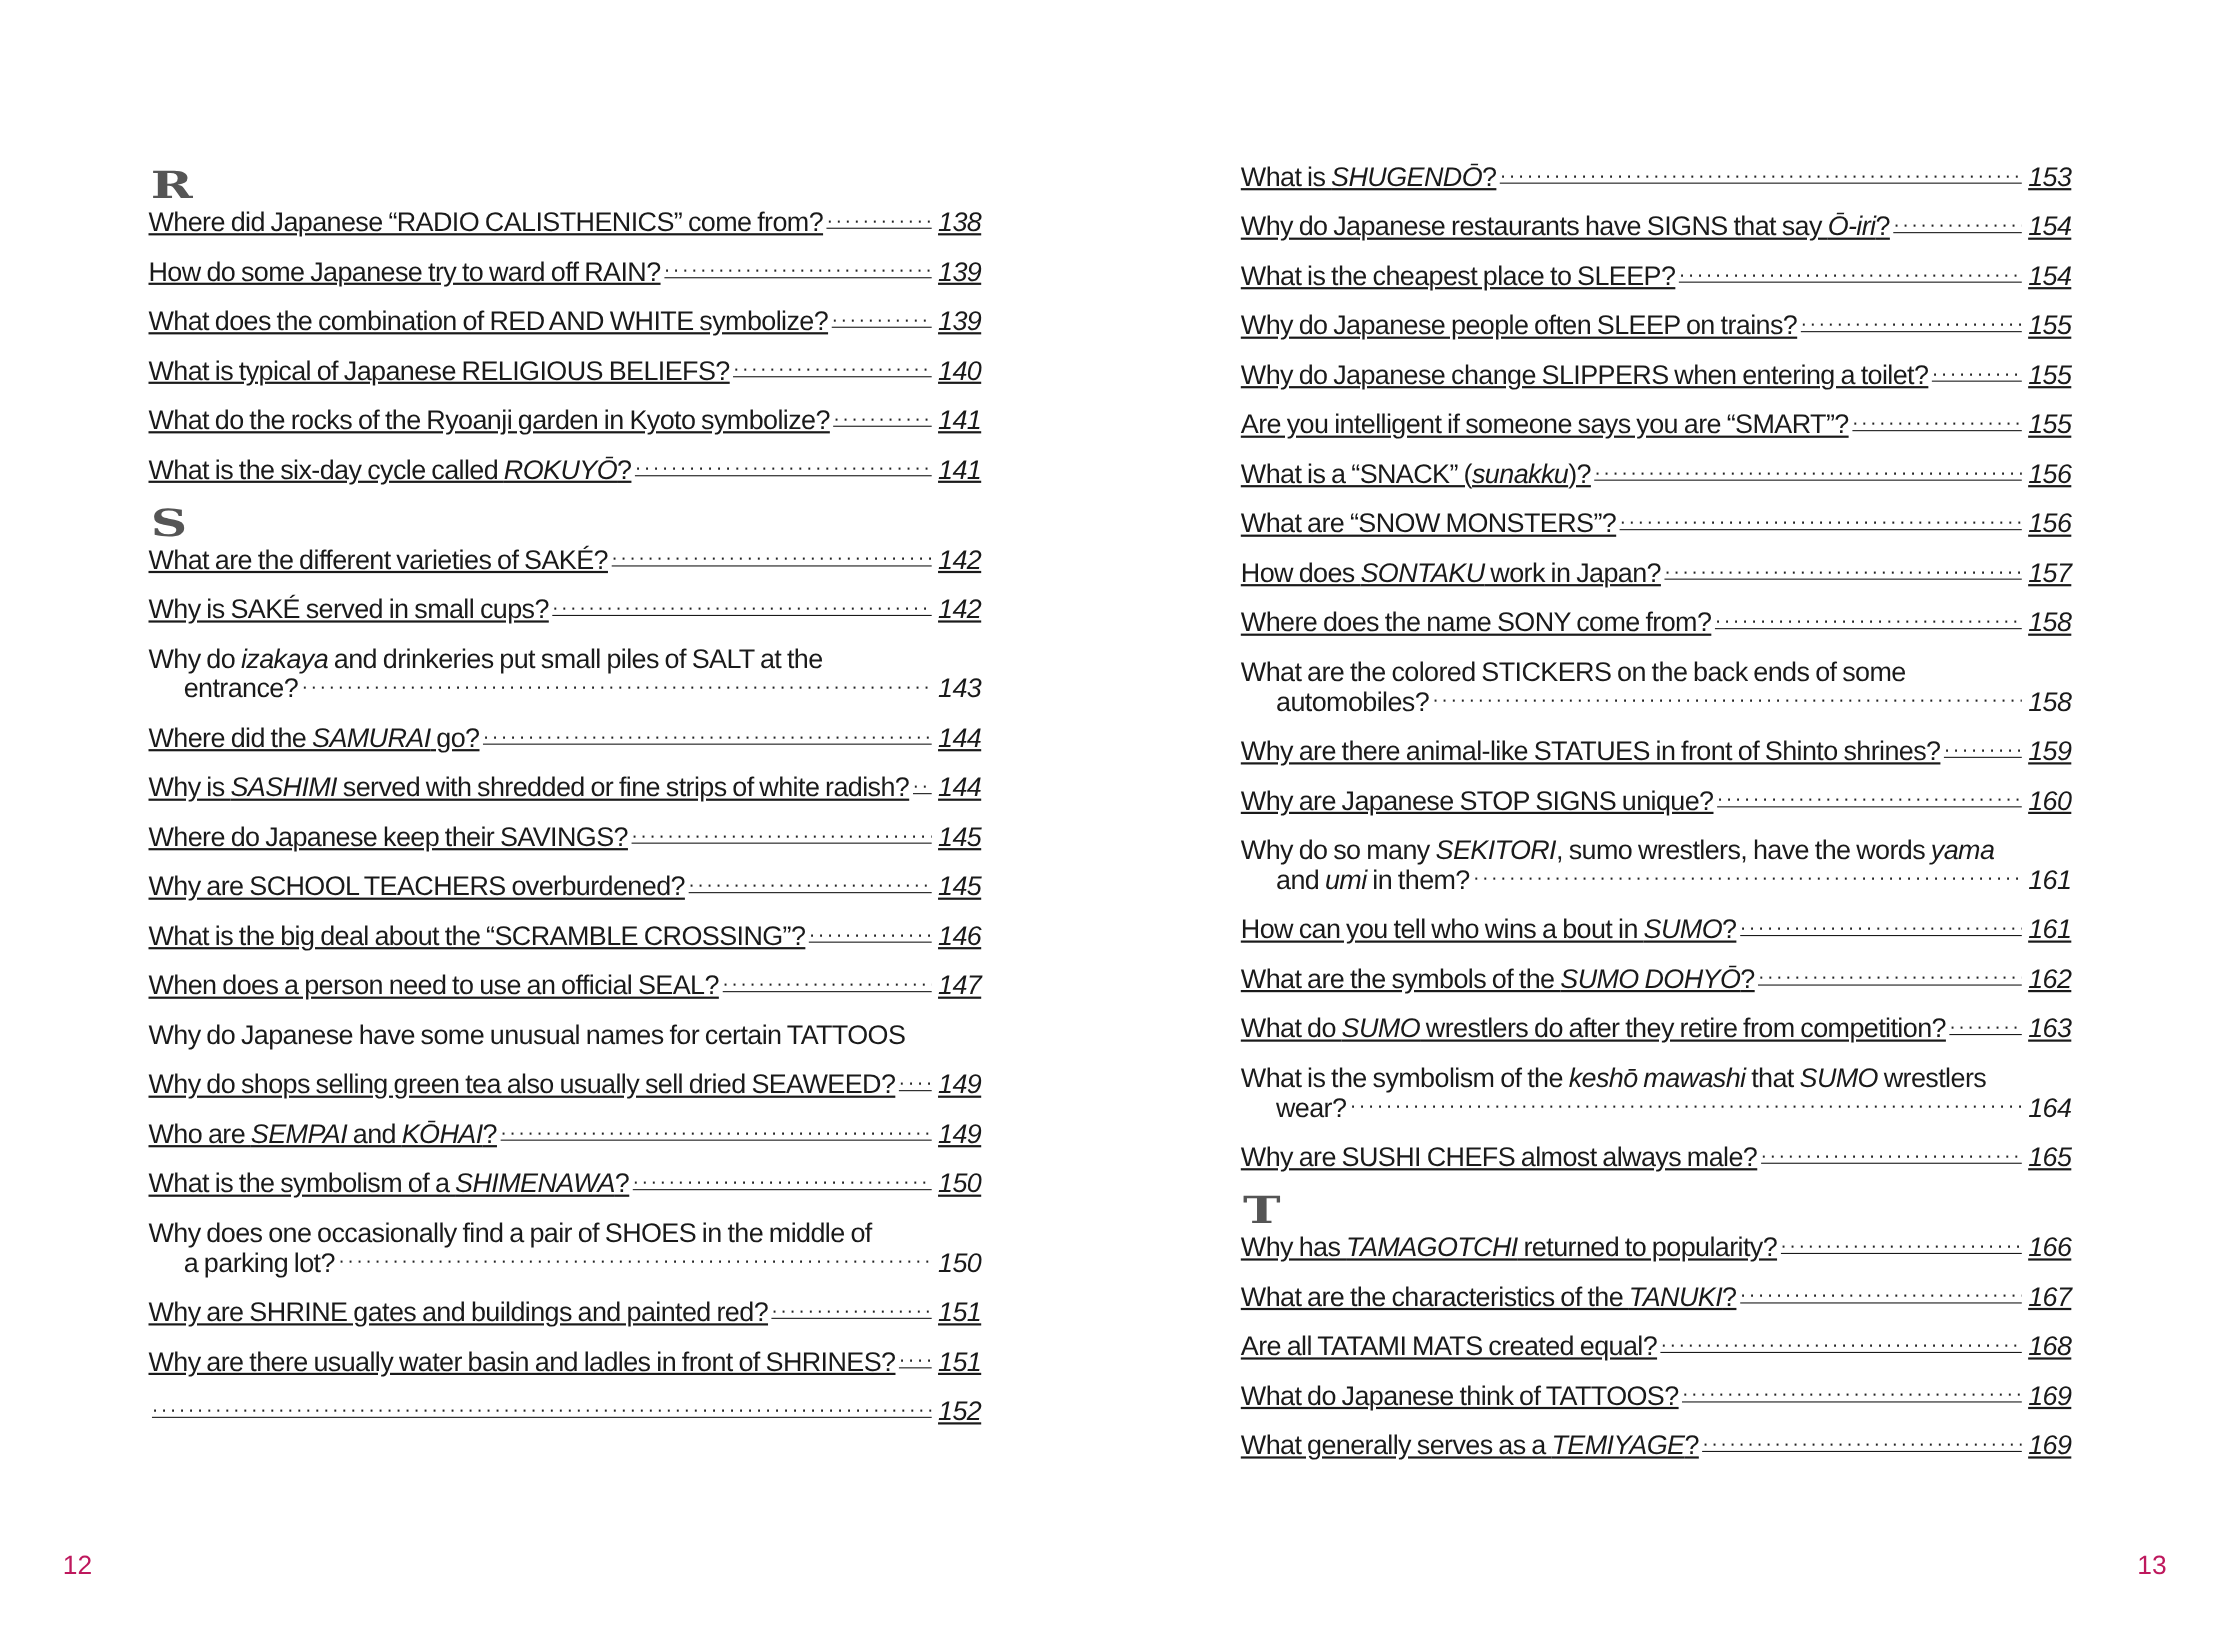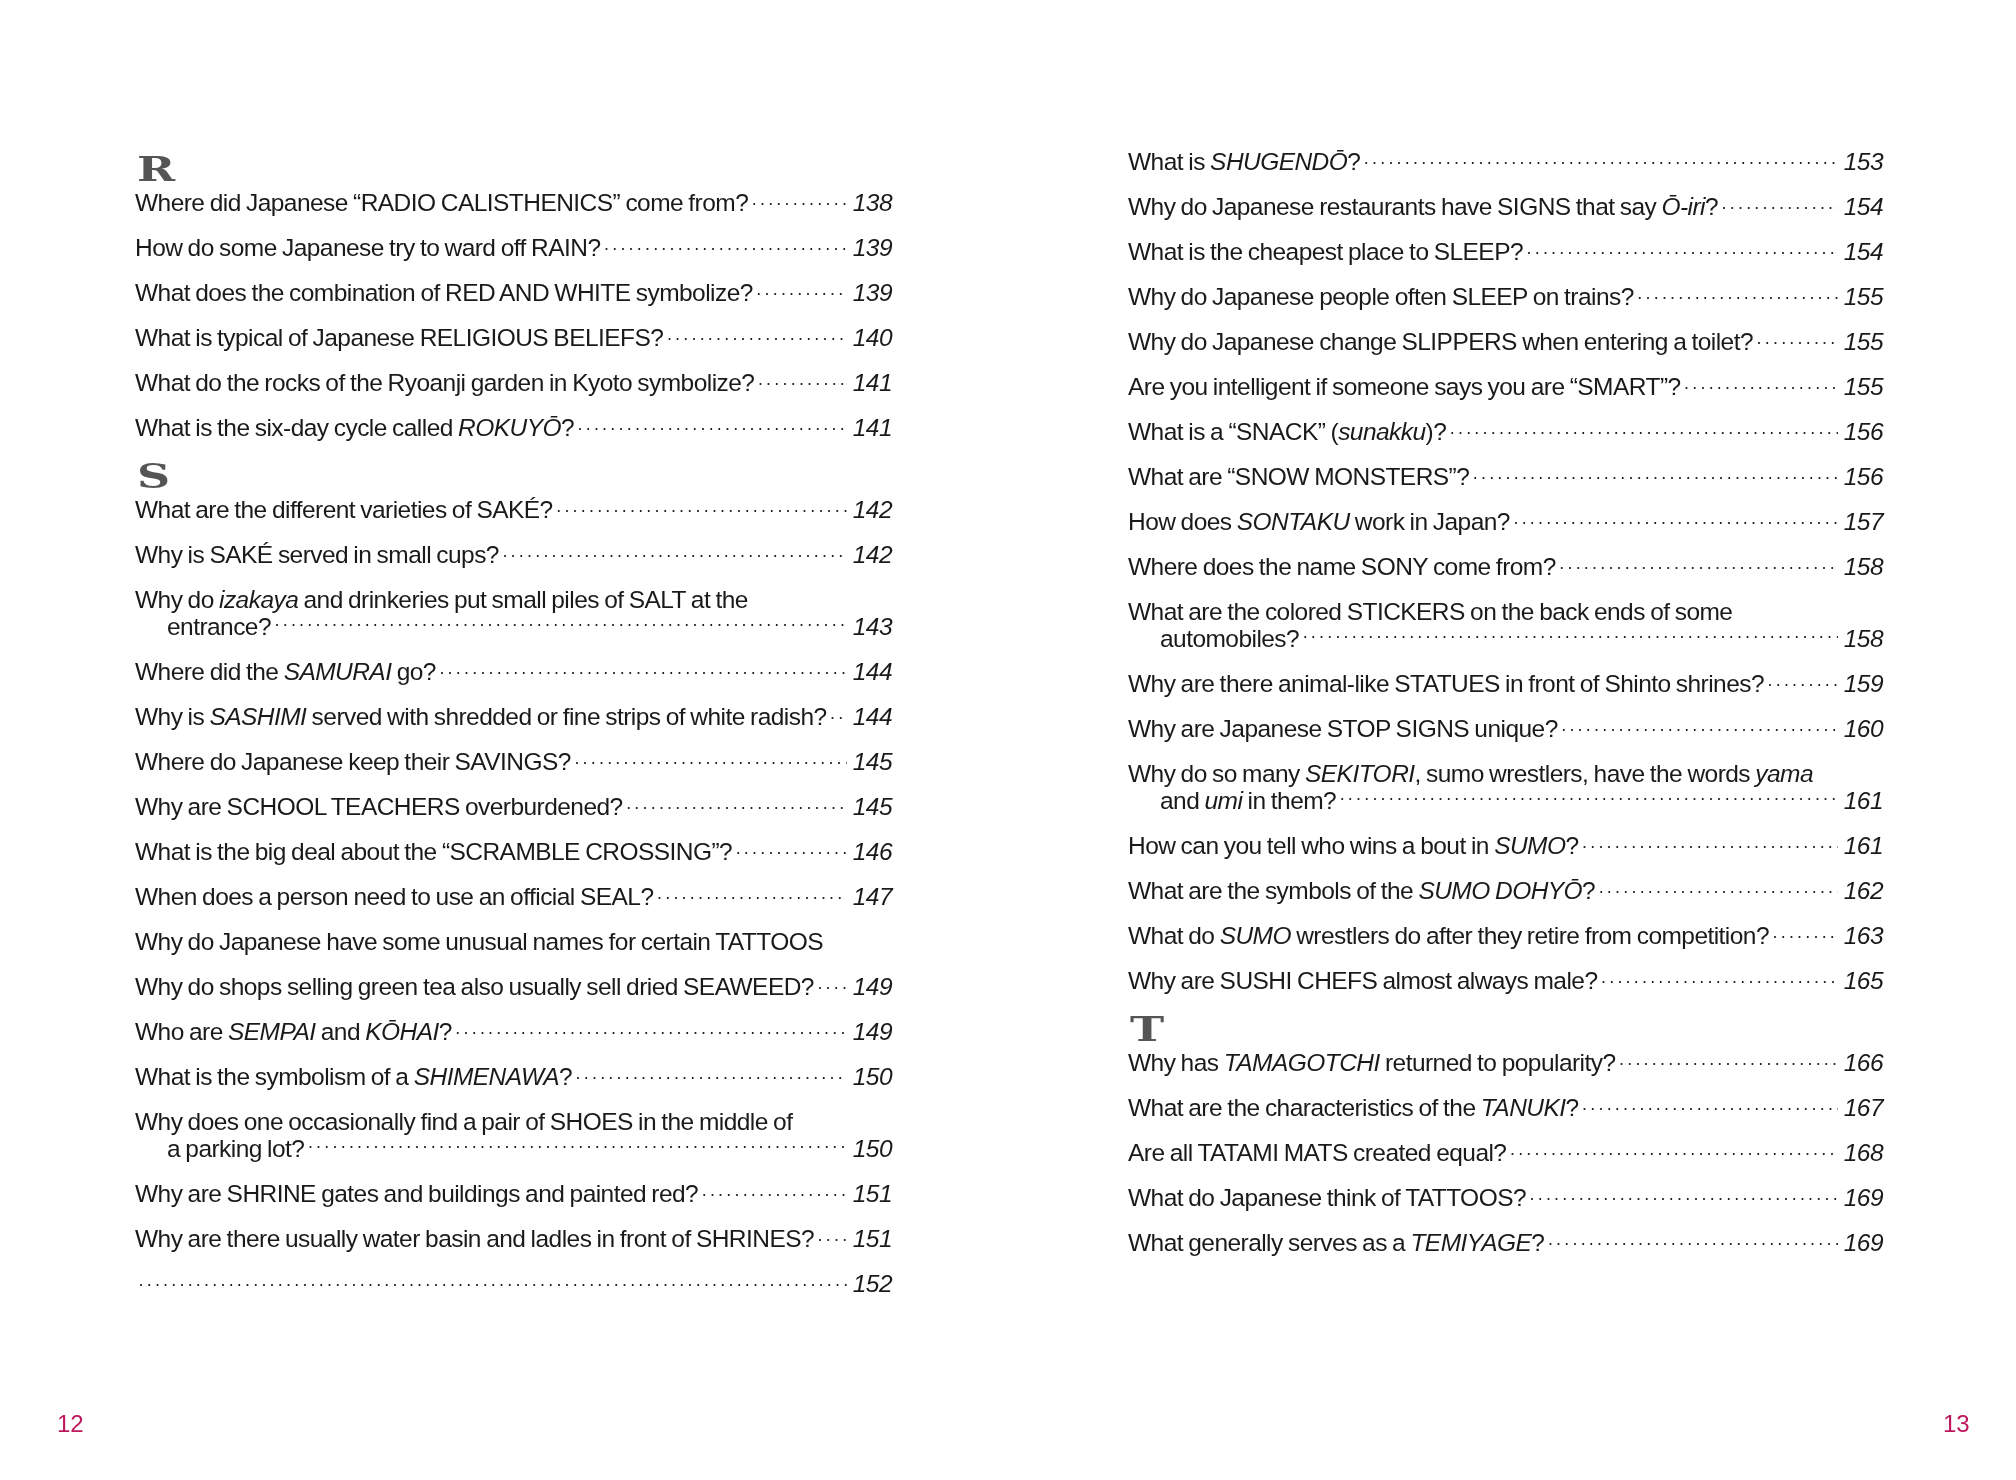--- a/index.html
+++ b/index.html
@@ -10,21 +10,21 @@
   .page-right { left:1008px; width:1008px; }
   .col { position:absolute; }
   .page-left .col { left:135px; top:152px; width:757px; }
   .page-right .col { left:120px; top:148px; width:755px; }
   .letter { font-family:"DejaVu Serif", serif; font-weight:bold; color:#555555;
             font-size:34px; line-height:34px; height:36px; margin:0 0 1px 2px;
             transform:scaleX(1.35); transform-origin:left center; }
   .letter.gap { margin-top:16px; }
   .entry { position:relative; font-size:24.5px; line-height:27px;
            letter-spacing:-0.55px; margin-bottom:18px; word-spacing:-1px; }
-  .entry .q { display:flex; align-items:center; }
+  .entry .q { display:flex; align-items:flex-start;text-decoration:underline; }
   .entry .first { display:block; white-space:nowrap; }
   .entry .cont { display:flex; align-items:flex-start; padding-left:32px; }
   .entry .txt { white-space:nowrap; }
   .entry .dots { flex:1 1 auto; overflow:hidden; white-space:nowrap; color:#222;
                  letter-spacing:2.2px; font-size:18px; line-height:22px; margin:0 6px 0 3px; }
   .entry .dots::before { content:"································································································································································"; }
   .entry .pg { font-style:italic; min-width:36px; text-align:right; flex:0 0 auto; }
   i { font-style:italic; }
   .folio { position:absolute; top:1410px; font-size:24px; color:#be185d; }
   .folio-left { left:57px; }
@@ -316,20 +316,28 @@
         </div>
       </div>
       <div class="entry">
         <div class="q">
           <span class="txt"><span>What do </span><i>SUMO</i><span> wrestlers do after they retire from competition?</span></span>
           <span class="dots"></span>
           <span class="pg">163</span>
         </div>
       </div>
       <div class="entry">
+        <div class="first"><span>What is the symbolism of the </span><i>keshō mawashi</i><span> that </span><i>SUMO</i><span> wrestlers</span></div>
+        <div class="cont">
+          <span class="txt"><span>wear?</span></span>
+          <span class="dots"></span>
+          <span class="pg">164</span>
+        </div>
+      </div>
+      <div class="entry">
         <div class="q">
           <span class="txt"><span>Why are SUSHI CHEFS almost always male?</span></span>
           <span class="dots"></span>
           <span class="pg">165</span>
         </div>
       </div>
       <div class="letter gap">T</div>
       <div class="entry">
         <div class="q">
           <span class="txt"><span>Why has </span><i>TAMAGOTCHI</i><span> returned to popularity?</span></span>

